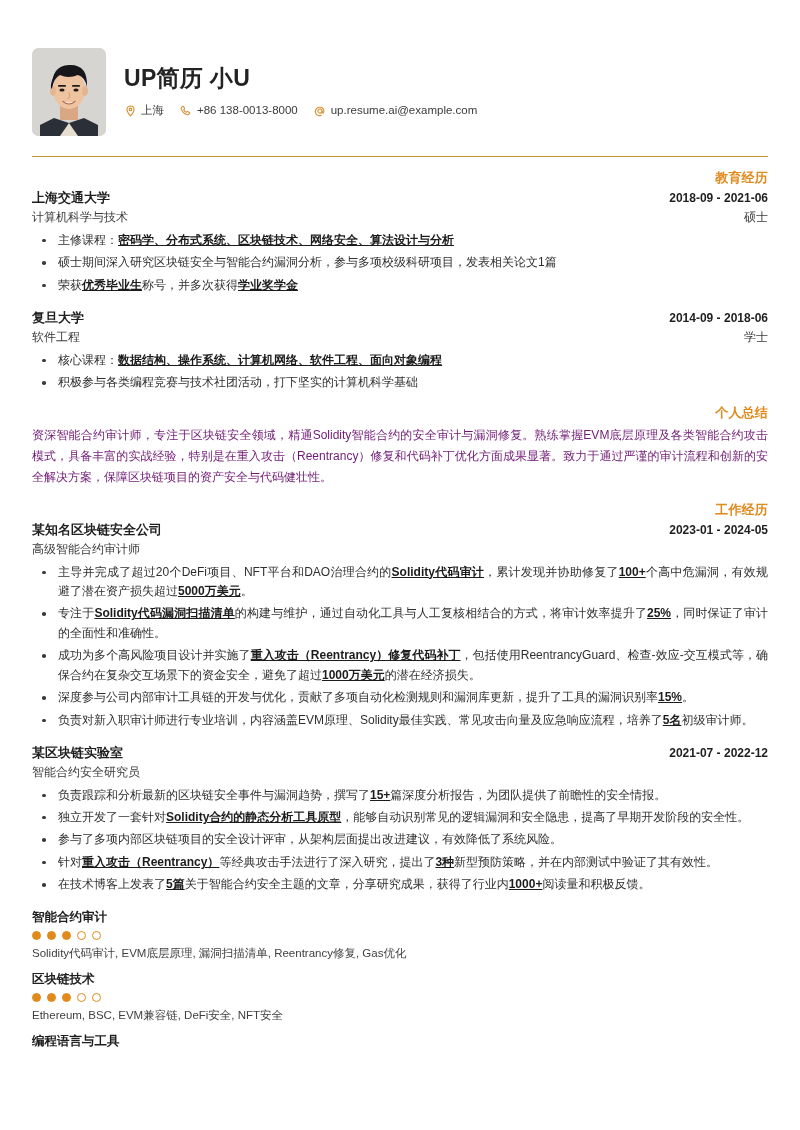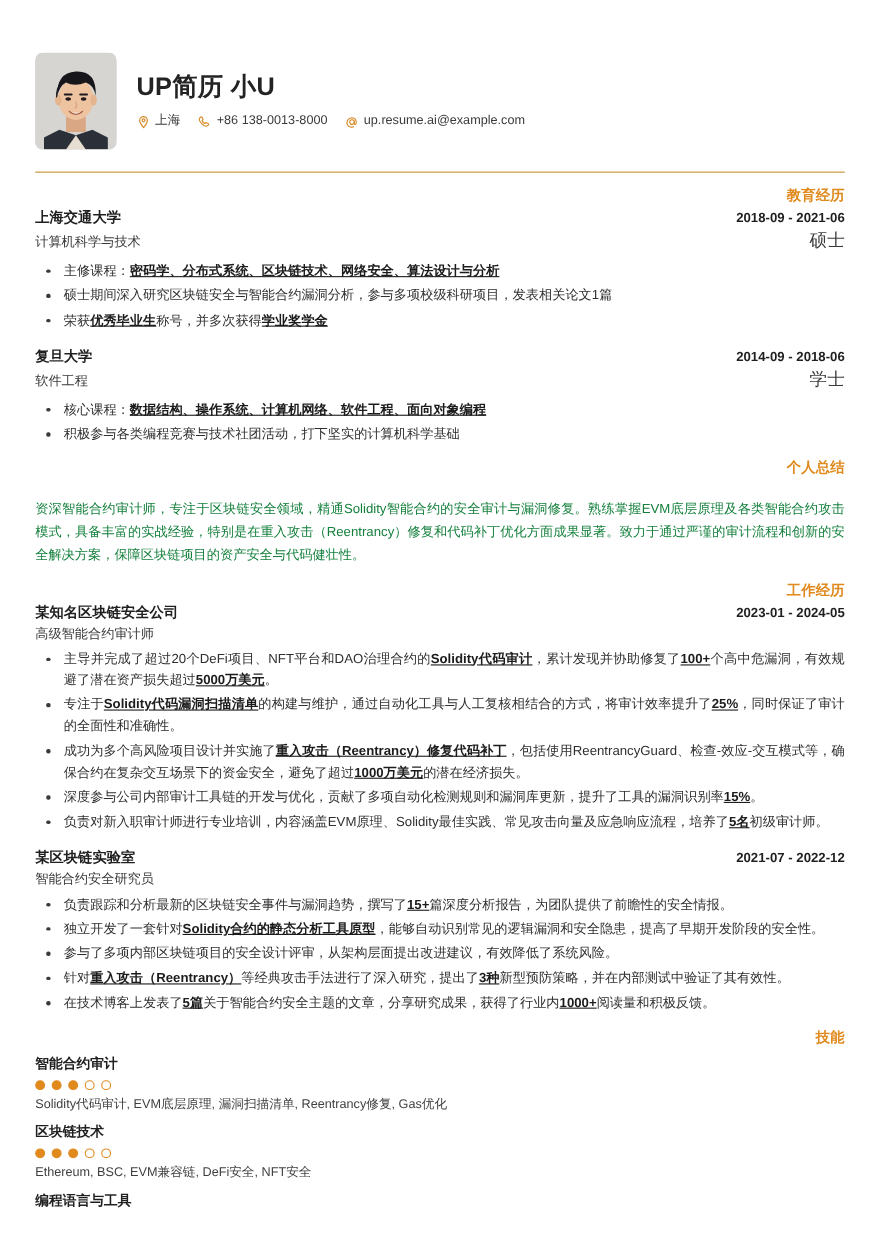--- a/index.html
+++ b/index.html
@@ -115,21 +115,21 @@
     justify-content: space-between;
     align-items: baseline;
     gap: 12px;
   }
   .entry-major, .entry-role {
     font-size: 12px;
     color: #3a3a3a;
     line-height: 1.5;
   }
   .entry-degree {
-    font-size: 16px;
+    font-size: 12px;
     color: #3a3a3a;
     white-space: nowrap;
     line-height: 1.5;
   }
 
   ul.bullets {
     list-style: none;
     margin: 5px 0 0 0;
     padding: 0;
   }
@@ -148,23 +148,23 @@
     left: 10px; top: 8px;
     width: 3.5px; height: 3.5px;
     background: #3a3a3a;
     border-radius: 50%;
   }
   ul.bullets li b, .summary b { font-weight: 700; color: #1c1c1c; text-decoration: underline; }
 
   .summary {
     font-size: 12px;
     line-height: 1.78;
-    color: #15803d;
+    color: #701a75;
     text-align: justify;
-    margin-top: 18px;
+    margin-top: 3px;
   }
 
   
   .skill-block { margin-top: 7px; }
   .skill-name {
     font-size: 12.5px;
     font-weight: 700;
     color: #1f1f1f;
     line-height: 1.5;
   }
@@ -336,21 +336,20 @@
         <li>负责跟踪和分析最新的区块链安全事件与漏洞趋势，撰写了<b>15+</b>篇深度分析报告，为团队提供了前瞻性的安全情报。</li>
         <li>独立开发了一套针对<b>Solidity合约的静态分析工具原型</b>，能够自动识别常见的逻辑漏洞和安全隐患，提高了早期开发阶段的安全性。</li>
         <li>参与了多项内部区块链项目的安全设计评审，从架构层面提出改进建议，有效降低了系统风险。</li>
         <li>针对<b>重入攻击（Reentrancy）</b>等经典攻击手法进行了深入研究，提出了<b>3种</b>新型预防策略，并在内部测试中验证了其有效性。</li>
         <li>在技术博客上发表了<b>5篇</b>关于智能合约安全主题的文章，分享研究成果，获得了行业内<b>1000+</b>阅读量和积极反馈。</li>
       </ul>
     </div>
   </div>
 
   <div class="section">
-    <div class="section-title">技能</div>
 
     <div class="skill-block">
       <div class="skill-name">智能合约审计</div>
       <div class="dots">
           <span class="dot on"></span>
           <span class="dot on"></span>
           <span class="dot on"></span>
           <span class="dot"></span>
           <span class="dot"></span>
         </div>

